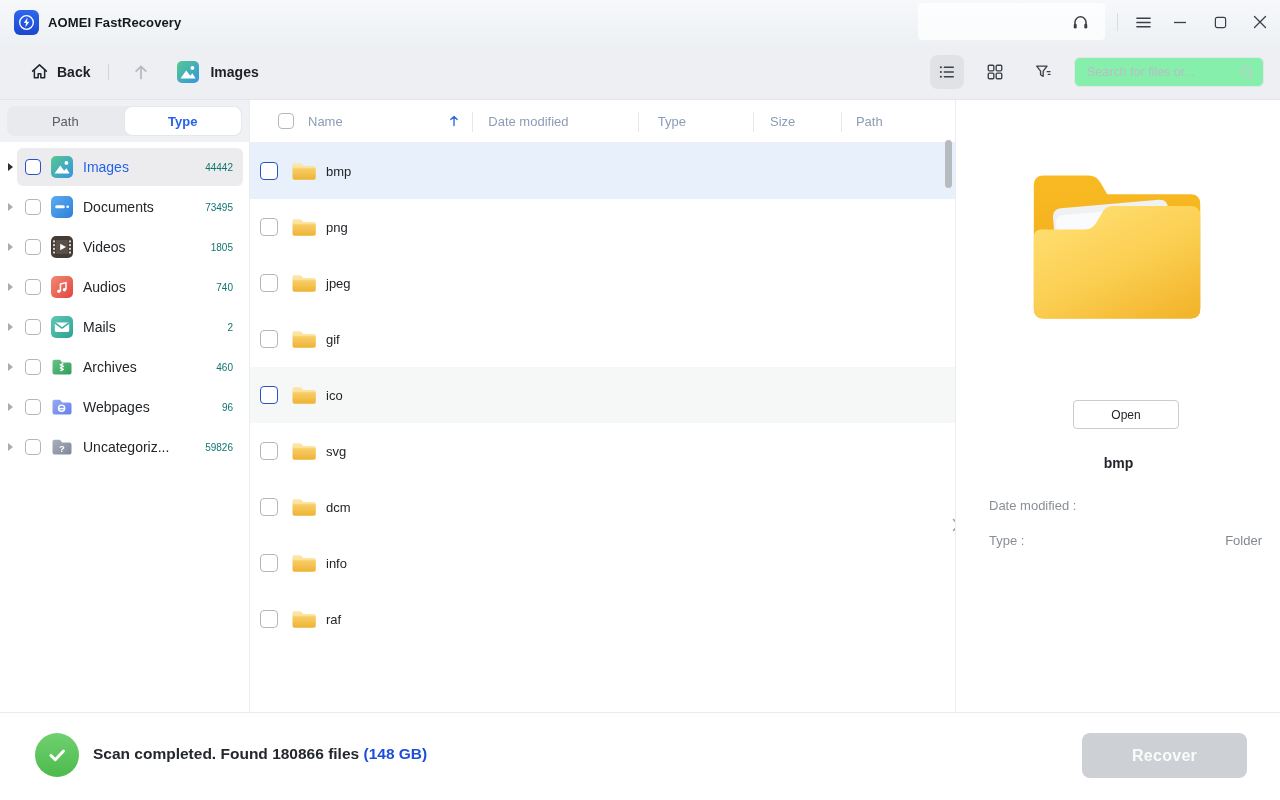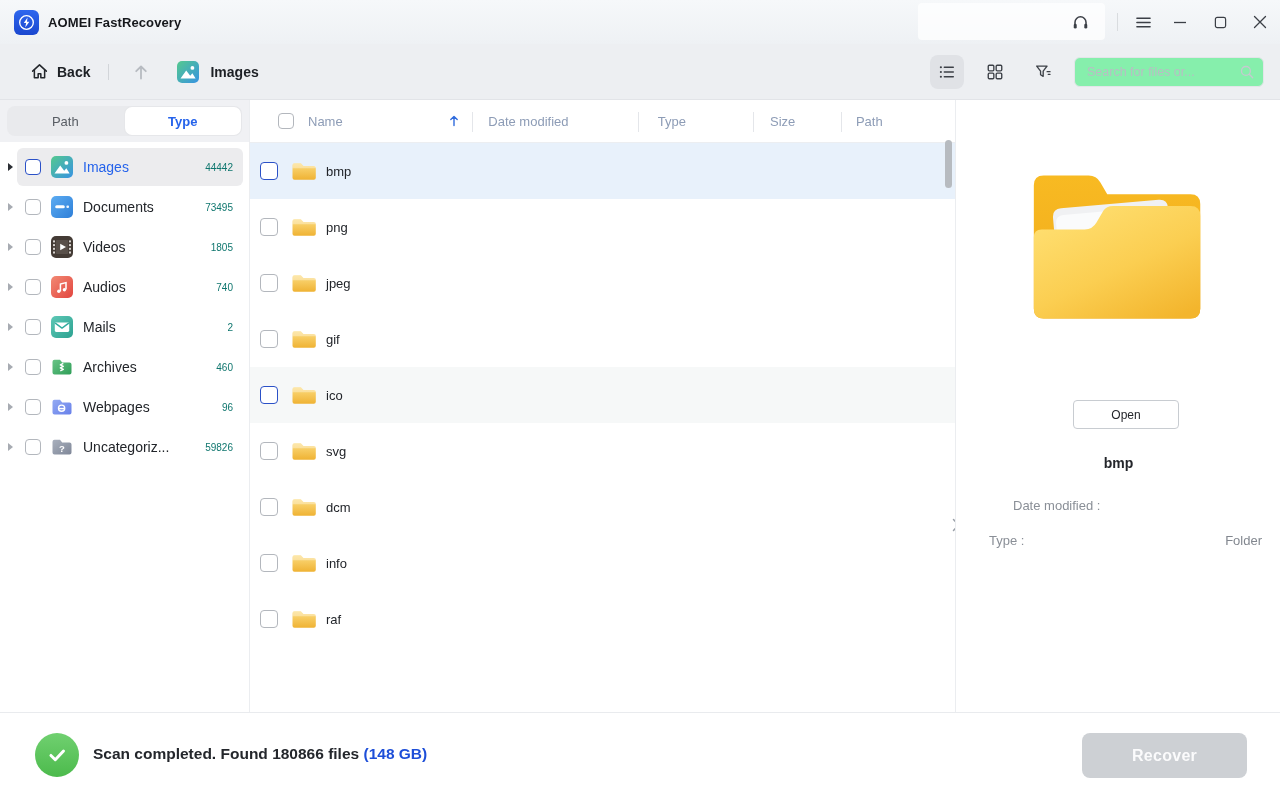--- a/index.html
+++ b/index.html
@@ -93,21 +93,21 @@
     display:flex; align-items:center; justify-content:center; color:#9aa0a8; background:transparent; }
 
   
   .preview-folder { position:absolute; left:70px; top:63px; width:186px; height:168px; }
   .preview-folder svg { width:186px; height:168px; display:block; }
   .open-btn { position:absolute; left:117px; top:300px; width:106px; height:29px; background:#fff;
     border:1px solid #c8ccd1; border-radius:4px; font-size:12px; color:#24262b;
     display:flex; align-items:center; justify-content:center; }
   .preview-name { position:absolute; left:0; top:355px; width:325px; text-align:center; font-size:14px; font-weight:700; color:#24262b; }
   .meta-row { position:absolute; left:33px; right:18px; display:flex; justify-content:space-between; font-size:13px; color:#8a8f97; }
-  .meta-date { top:398px;margin-left:24px; }
+  .meta-date { top:398px; }
   .meta-type { top:433px; }
   .meta-value { color:#82878f; }
 
   
   .statusbar { position:absolute; left:0; top:712px; width:1280px; height:88px; background:#fff; border-top:1px solid #e9ebee; }
   .status-check { position:absolute; left:35px; top:20px; width:44px; height:44px; border-radius:50%;
     background:linear-gradient(180deg,#70d070,#4cba4c); display:flex; align-items:center; justify-content:center; }
   .status-text { position:absolute; left:93px; top:32px; font-size:15.5px; font-weight:700; color:#24272c; }
   .status-size { color:#1d4ed8; }
   .recover-btn { position:absolute; right:33px; top:20px; width:165px; height:45px; border-radius:8px;

